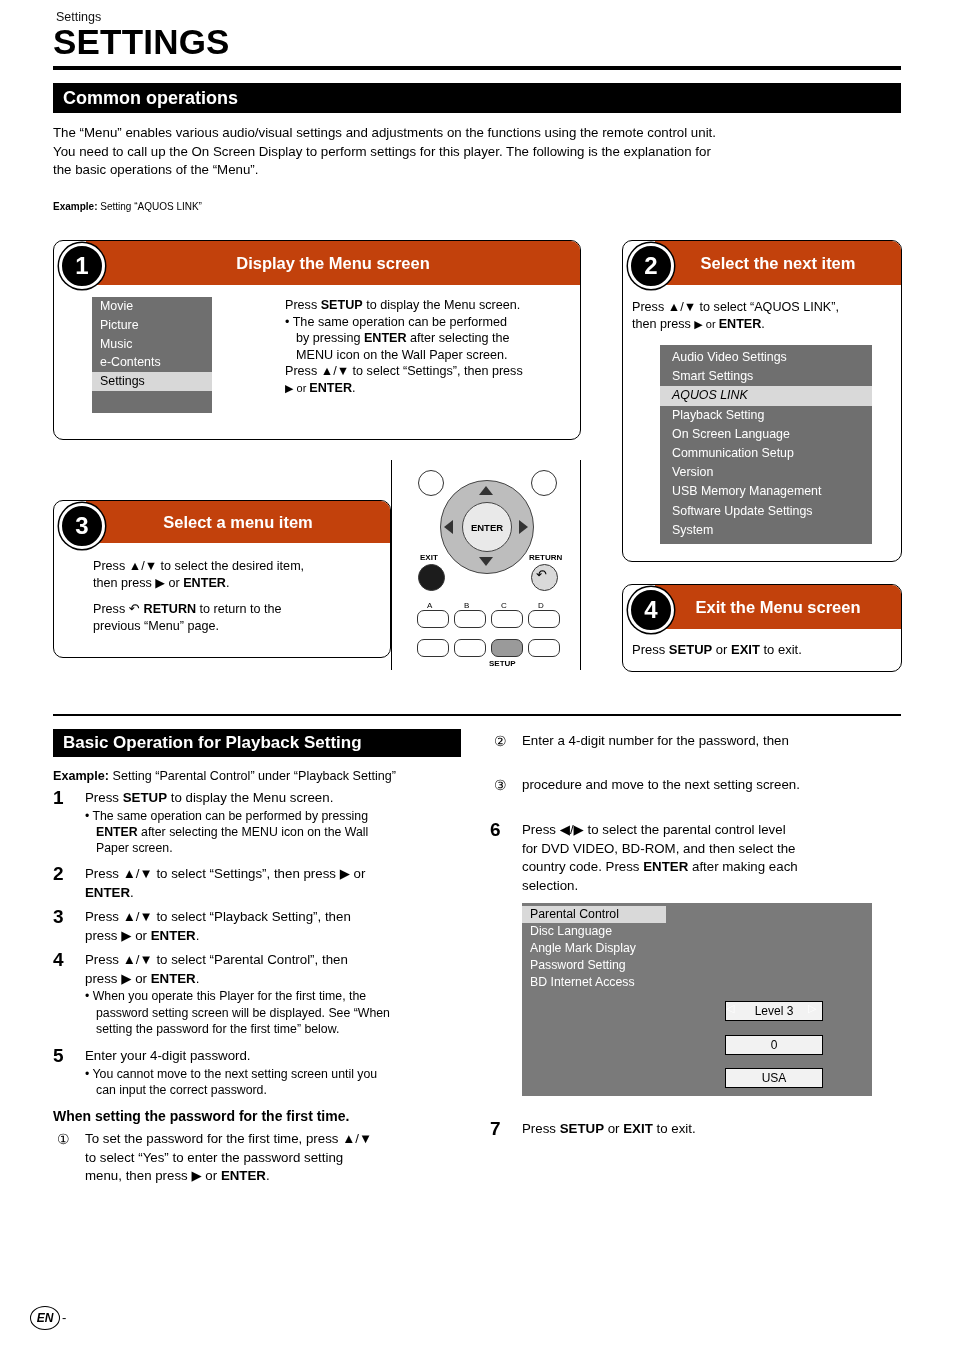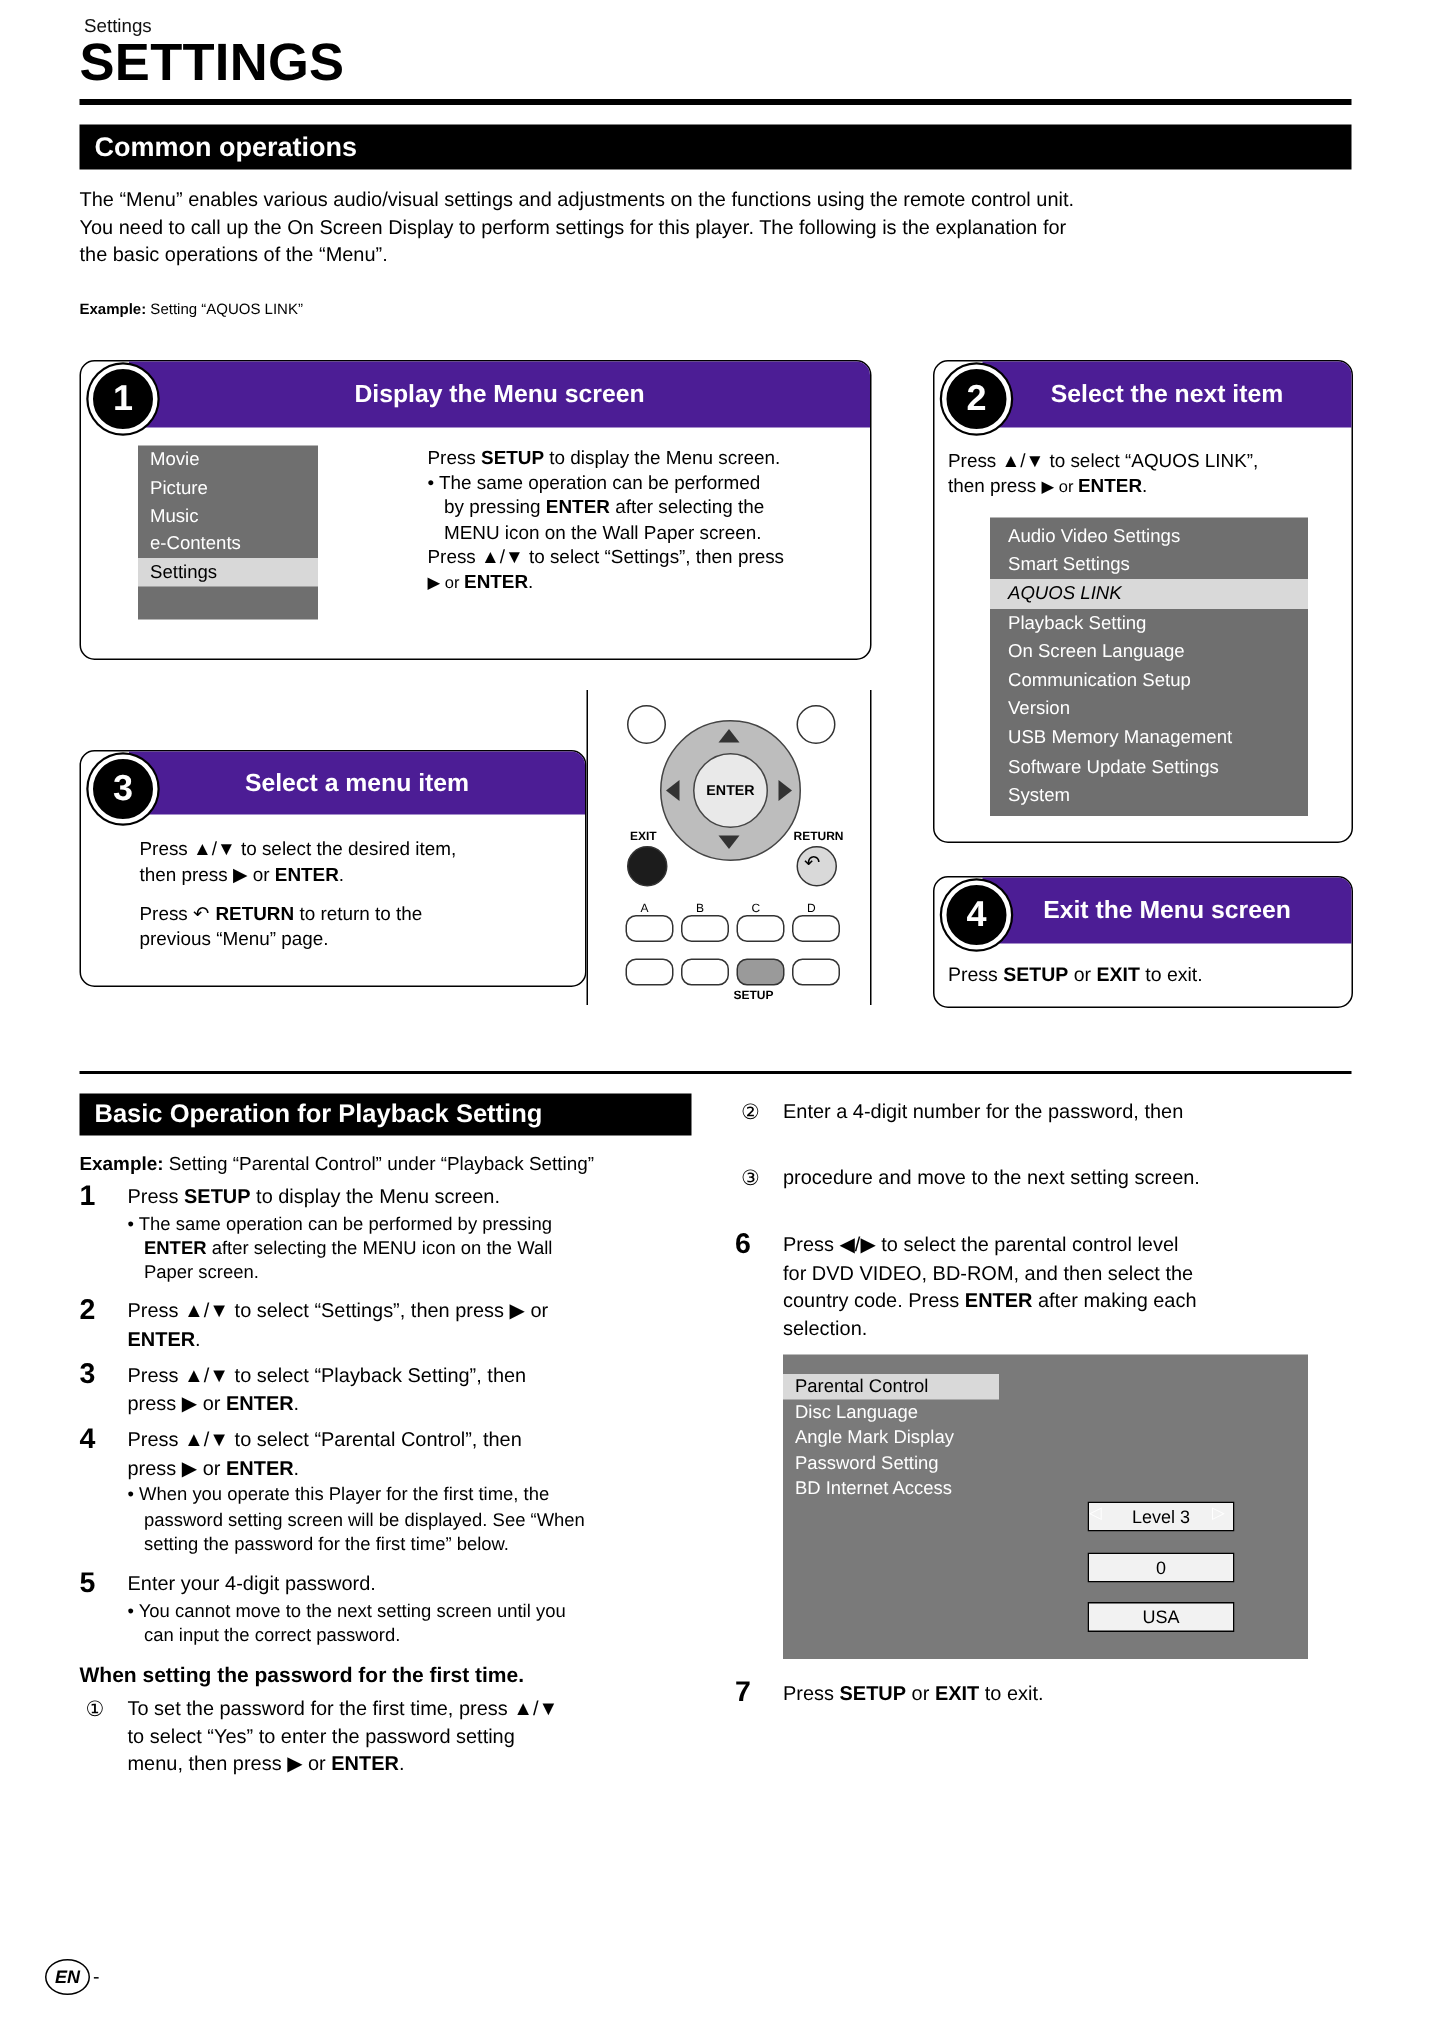--- a/index.html
+++ b/index.html
@@ -35,21 +35,21 @@
     position:absolute;font-size:13.3px;line-height:18.5px;color:#000;
   }
   .bold{font-weight:bold;}
 
   
   .stepbox{
     position:absolute;border:1.5px solid #000;border-radius:10px;background:#fff;
     box-sizing:border-box;
   }
   .stepbar{
-    position:absolute;background:#4c1d95;color:#fff;border-radius:10px 10px 0 0;
+    position:absolute;background:#c2410c;color:#fff;border-radius:10px 10px 0 0;
     display:flex;align-items:center;justify-content:center;
     font-weight:bold;font-size:16.5px;
   }
   .circnum{
     position:absolute;border-radius:50%;background:#000;color:#fff;
     display:flex;align-items:center;justify-content:center;
     font-weight:bold;font-size:24px;border:3px solid #fff;
     box-shadow:0 0 0 1.5px #000;
   }
   .stepbody{
@@ -345,21 +345,21 @@
   <div class="num" style="left:490px;top:819px;">6</div>
   <div class="numlist" style="left:522px;top:821px;width:390px;">
     <div>Press ◀/▶ to select the parental control level</div>
     <div>for DVD VIDEO, BD-ROM, and then select the</div>
     <div>
       <span>country code. Press </span><span class="bold">ENTER</span><span> after making each</span>
     </div>
     <div>selection.</div>
   </div>
 
-  <div class="pcosd" style="left:522px;top:903px;width:350px;height:190px;padding-top:13px;">
+  <div class="pcosd" style="left:522px;top:903px;width:350px;height:190px;padding-top:3px;">
     <div class="row sel" style="width:136px;">Parental Control</div>
     <div class="row">Disc Language</div>
     <div class="row">Angle Mark Display</div>
     <div class="row">Password Setting</div>
     <div class="row">BD Internet Access</div>
   </div>
   <div class="valbox" style="left:725px;top:1001px;width:96px;height:18px;">Level 3</div>
   <div class="arrowmark" style="left:726px;top:1002px;color:#fff;">◁</div>
   <div class="arrowmark" style="left:808px;top:1002px;color:#fff;">▷</div>
   <div class="valbox" style="left:725px;top:1035px;width:96px;height:18px;">0</div>

